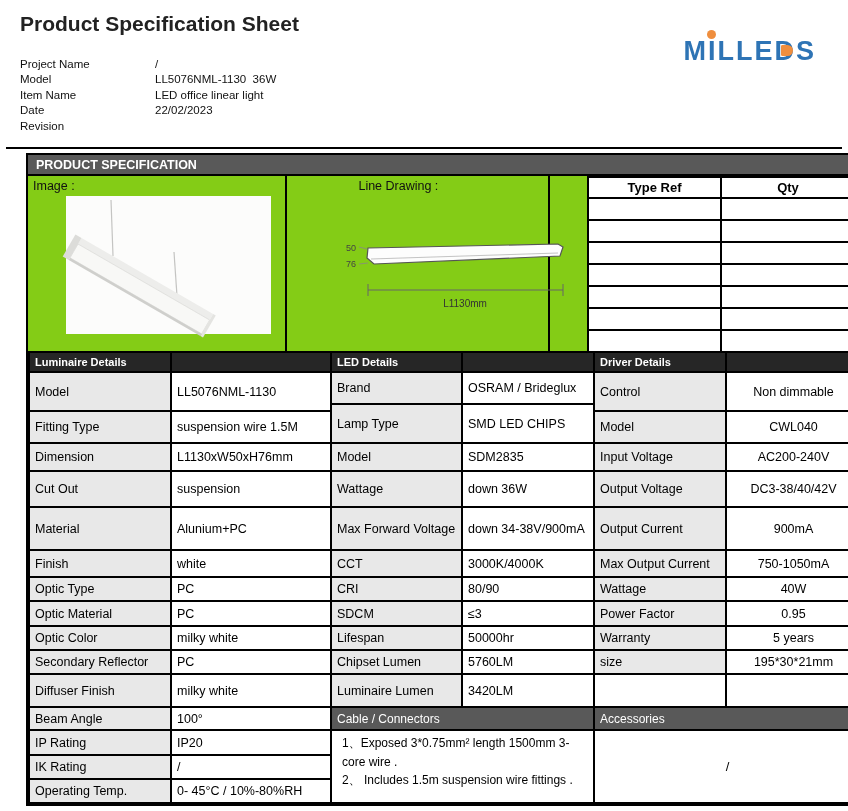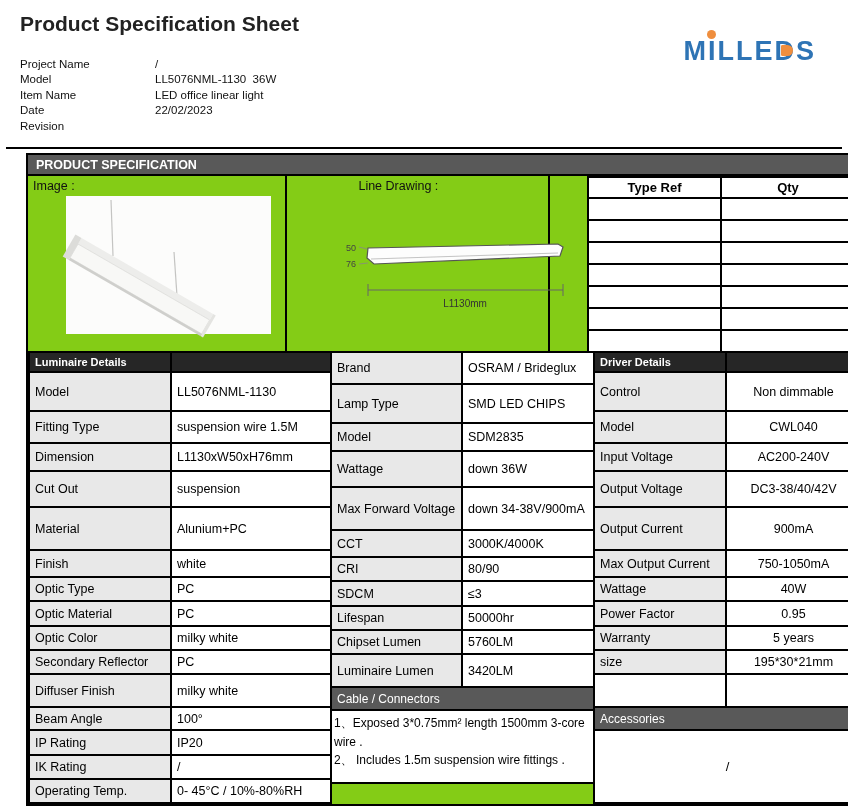--- a/index.html
+++ b/index.html
@@ -50,21 +50,21 @@
   .t-led { width:263px; margin-left:-2px; }
   .t-drv { width:267px; margin-left:-2px; }
 
   .sec-head td { background:#262626; color:#fff; font-weight:bold; font-size:11px; height:20px; padding:1px 5px; }
   .gray-head td { background:#595959; color:#fff; font-weight:normal; font-size:12px; height:23px; padding:1px 5px; }
 
   td.lbl { background:#e8e8e8; padding:1px 5px; }
   td.val { background:#fff; padding:1px 5px; }
   td.valc { background:#fff; padding:1px 5px; text-align:center; }
 
-  .cable-cell { background:#fff; padding:3px 2px; font-size:12px; line-height:1.55; vertical-align:top; }
+  .cable-cell { background:#fff; padding:3px 10px; font-size:12px; line-height:1.55; vertical-align:top; }
   .acc-cell { background:#fff; text-align:center; vertical-align:middle; font-size:13px; }
 </style>
 </head>
 <body>
 
 <div class="page">
 
   <div class="title">Product Specification Sheet</div>
 
   <div class="logo">
@@ -250,20 +250,24 @@
             </tr>
       </tbody>
         </table>
 
       <table class="t-led">
         <colgroup>
             <col style="width:131px">
             <col style="width:132px">
           </colgroup>
         <tbody>
+            <tr class="sec-head">
+              <td>LED Details</td>
+              <td></td>
+            </tr>
         <tr style="height:32px">
               <td class="lbl">Brand</td>
               <td class="val">OSRAM / Brideglux</td>
             </tr>
         <tr style="height:39px">
               <td class="lbl">Lamp Type</td>
               <td class="val">SMD LED CHIPS</td>
             </tr>
         <tr style="height:28px">
               <td class="lbl">Model</td>

